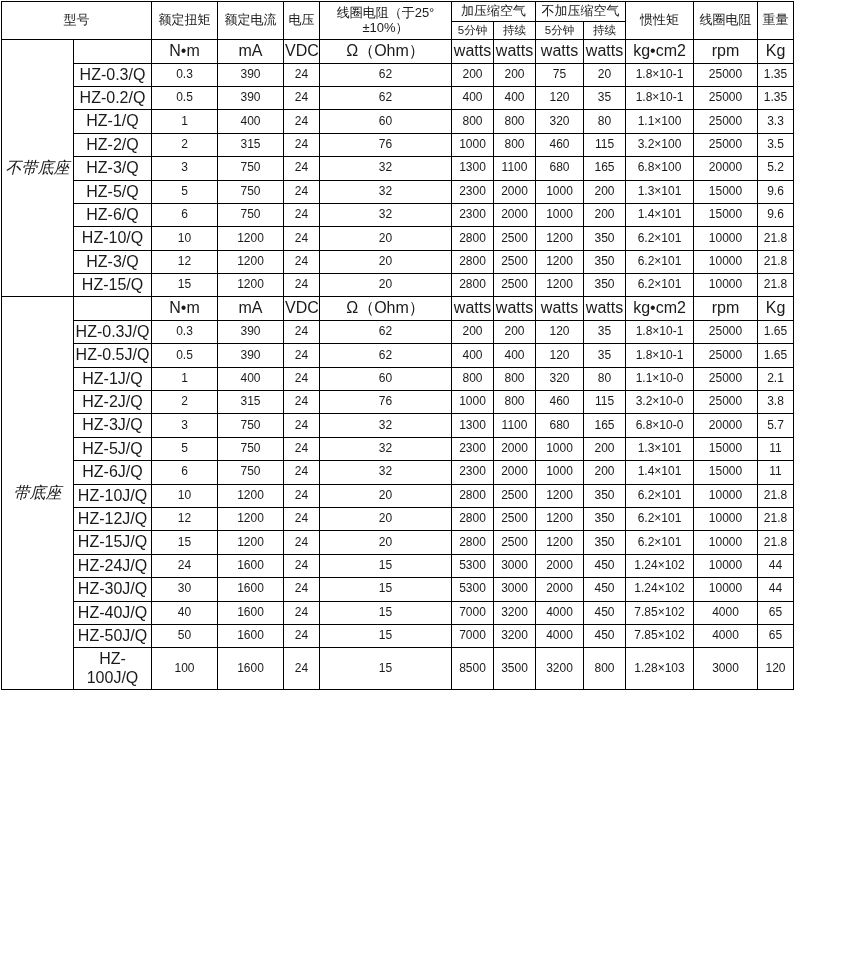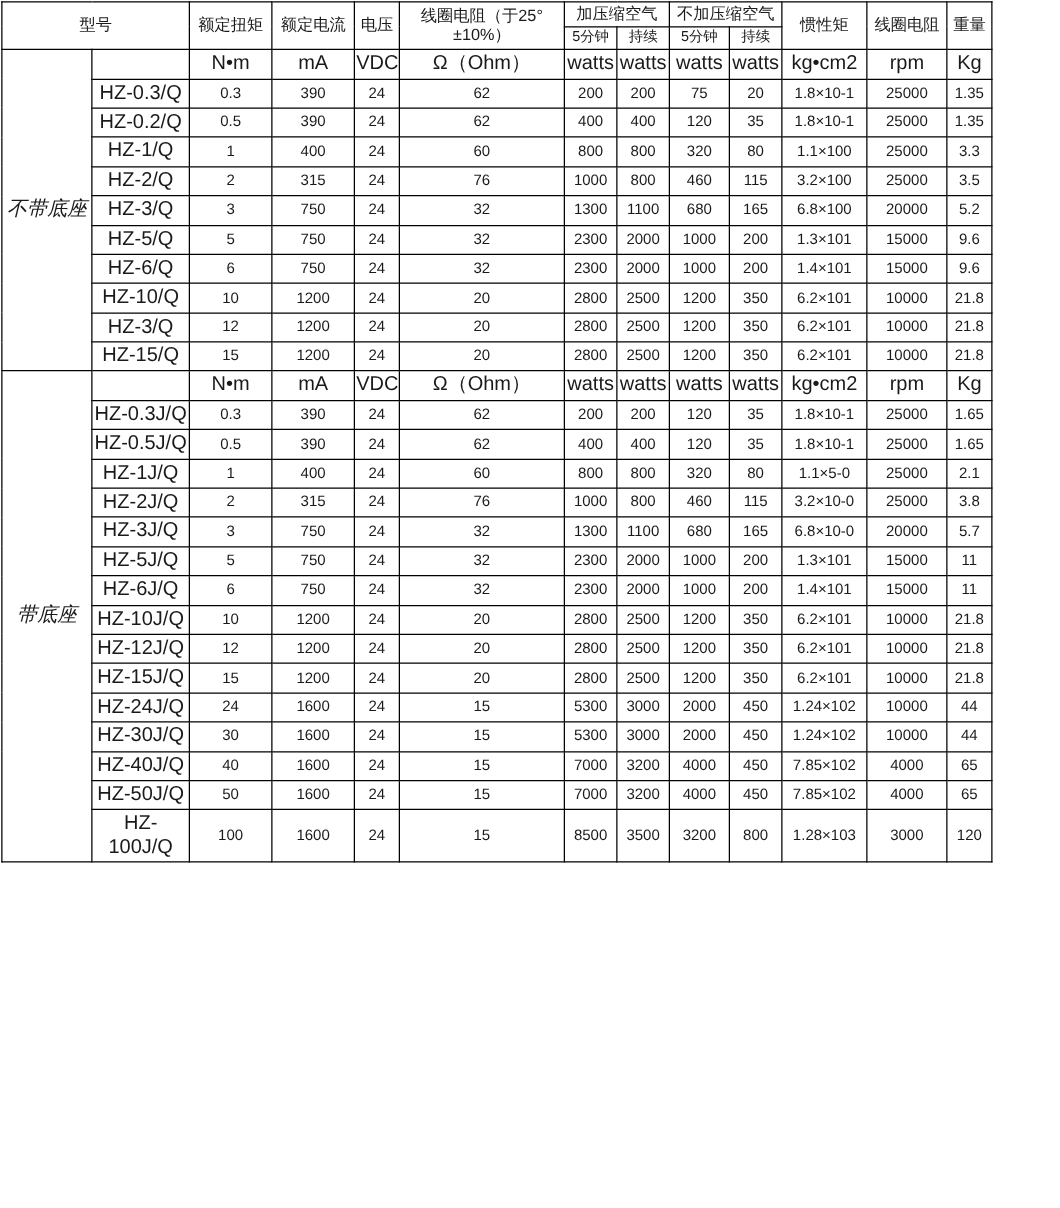--- a/index.html
+++ b/index.html
@@ -304,21 +304,21 @@
       <tr>
         <td class="model-cell">HZ-1J/Q</td>
         <td>1</td>
         <td>400</td>
         <td>24</td>
         <td>60</td>
         <td>800</td>
         <td>800</td>
         <td>320</td>
         <td>80</td>
-        <td>1.1×5-0</td>
+        <td>1.1×10-0</td>
         <td>25000</td>
         <td>2.1</td>
       </tr>
       <tr>
         <td class="model-cell">HZ-2J/Q</td>
         <td>2</td>
         <td>315</td>
         <td>24</td>
         <td>76</td>
         <td>1000</td>

